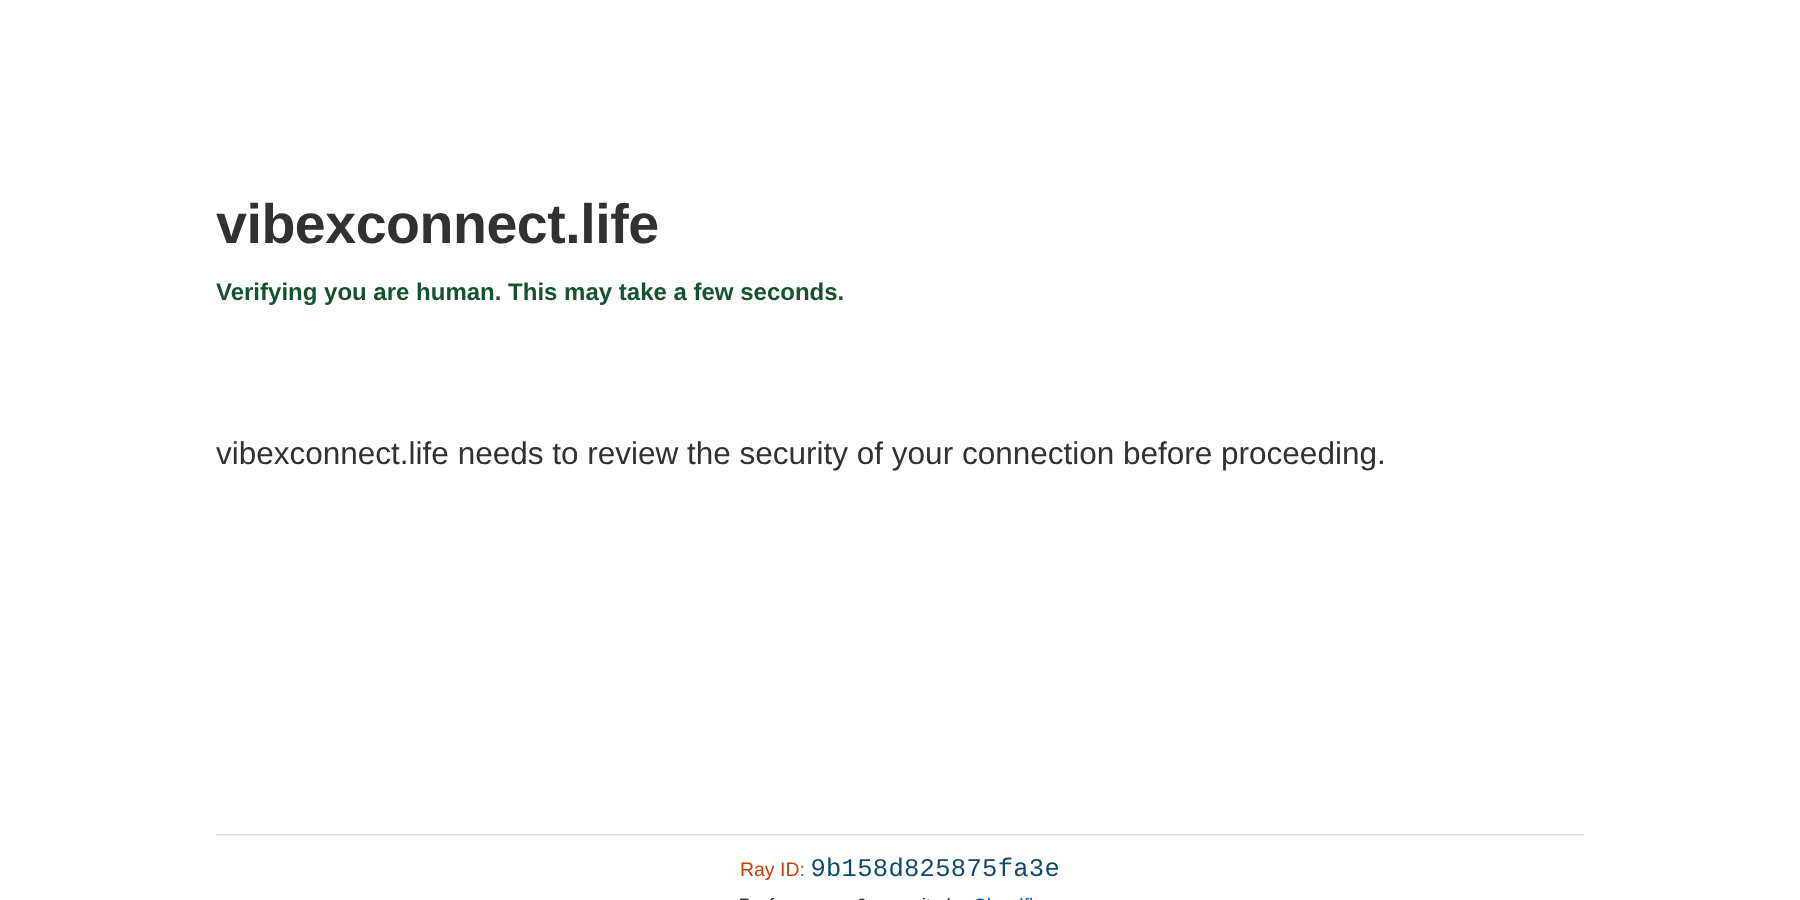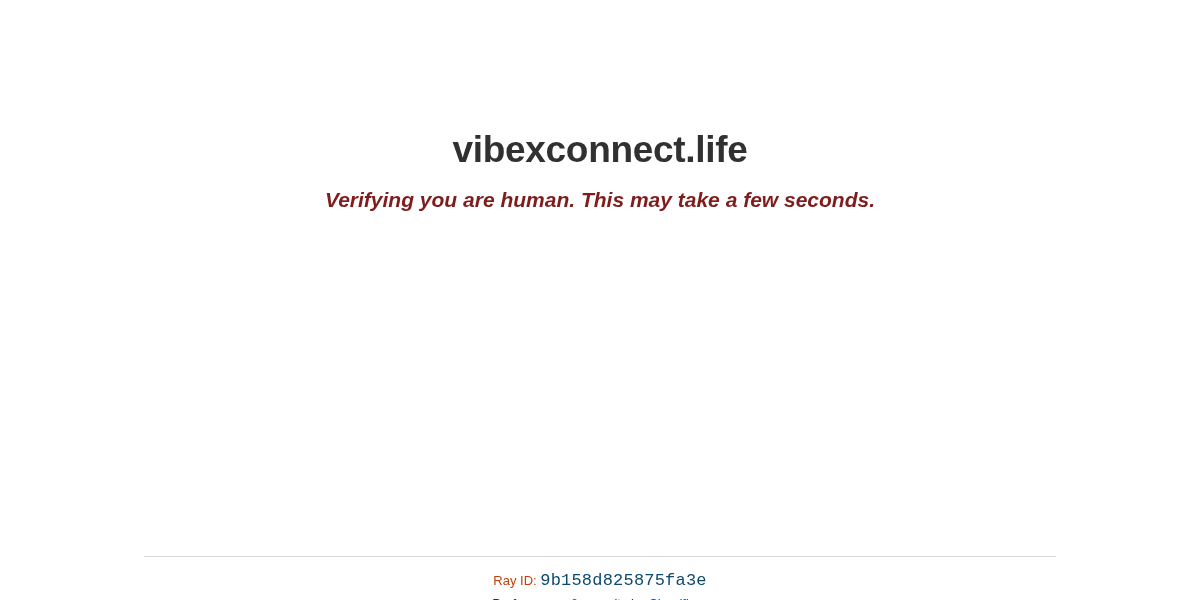--- a/index.html
+++ b/index.html
@@ -18,39 +18,37 @@
     position: relative;
     width: 1200px;
     height: 600px;
     box-sizing: border-box;
   }
   .content {
     position: absolute;
     left: 144px;
     top: 0;
     width: 912px;
-    text-align: center;
   }
   .domain-title {
     margin: 0;
     padding-top: 128px;
     font-size: 37px;
     line-height: 1.2;
     font-weight: 700;
     letter-spacing: -0.3px;
     color: #313131;
   }
   .subtitle {
     margin: 0;
     padding-top: 14px;
-    font-size: 21px;
+    font-size: 16px;
     line-height: 1.3;
     font-weight: 700;
-    color: #7f1d1d;
-    font-style: italic;
+    color: #14532d;
   }
   .spinner-slot {
     height: 78px;
   }
   .body-text {
     margin: 0;
     font-size: 21px;
     line-height: 36px;
     font-weight: 400;
     color: #313131;
@@ -94,20 +92,21 @@
 
 <div class="page">
 
   <div class="content">
     <h1 class="domain-title">vibexconnect.life</h1>
 
     <h2 class="subtitle">Verifying you are human. This may take a few seconds.</h2>
 
     <div class="spinner-slot"></div>
 
+    <p class="body-text">vibexconnect.life needs to review the security of your connection before proceeding.</p>
   </div>
 
   <div class="footer">
     <div class="footer-line">
       <span class="ray-label">Ray ID:</span>
       <span class="ray-id">9b158d825875fa3e</span>
     </div>
     <div class="footer-sub">
       <span>Performance &amp; security by</span>
       <a class="footer-link" href="#">Cloudflare</a>

